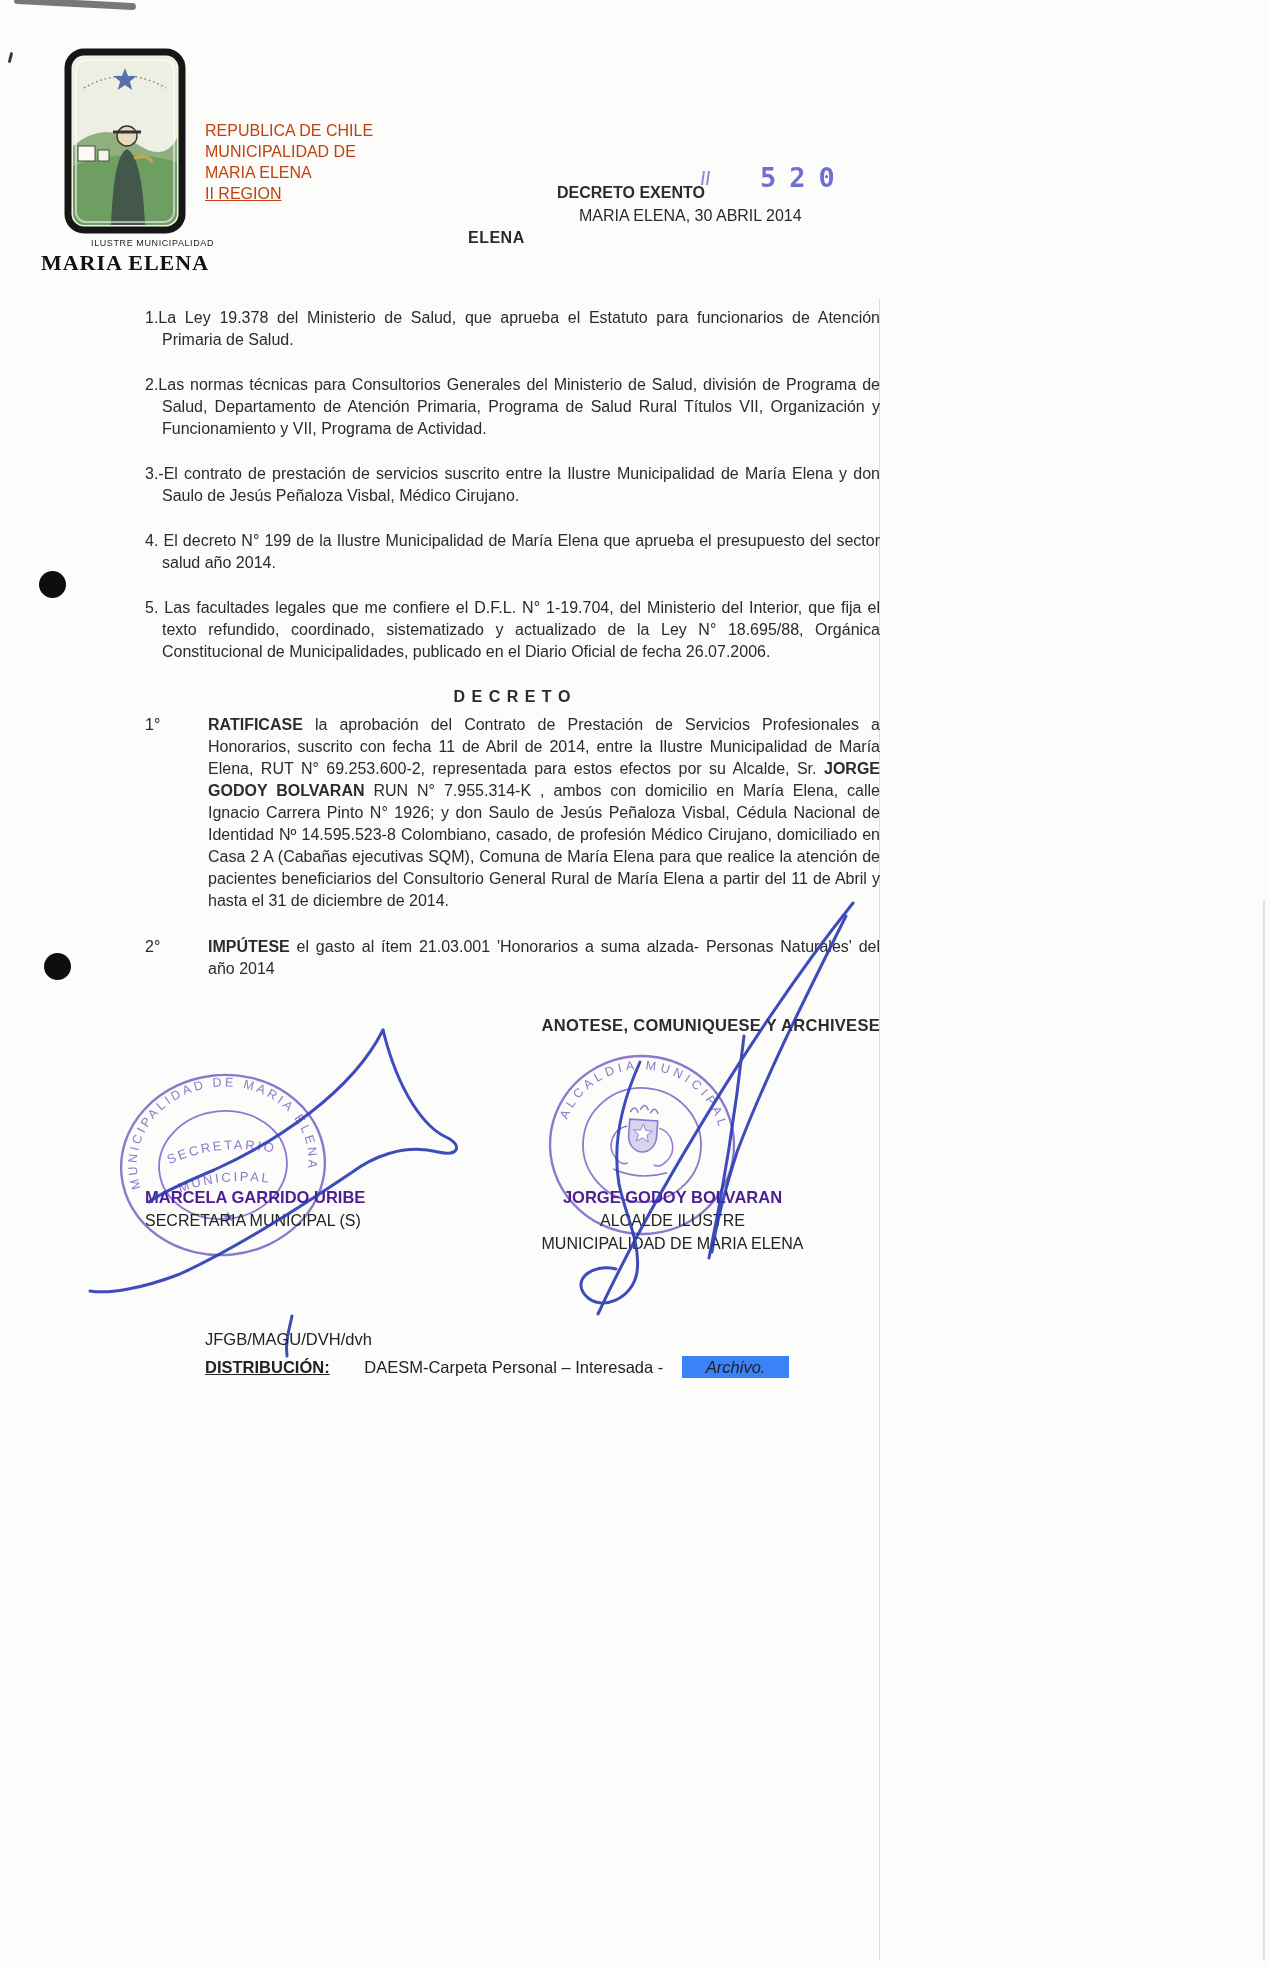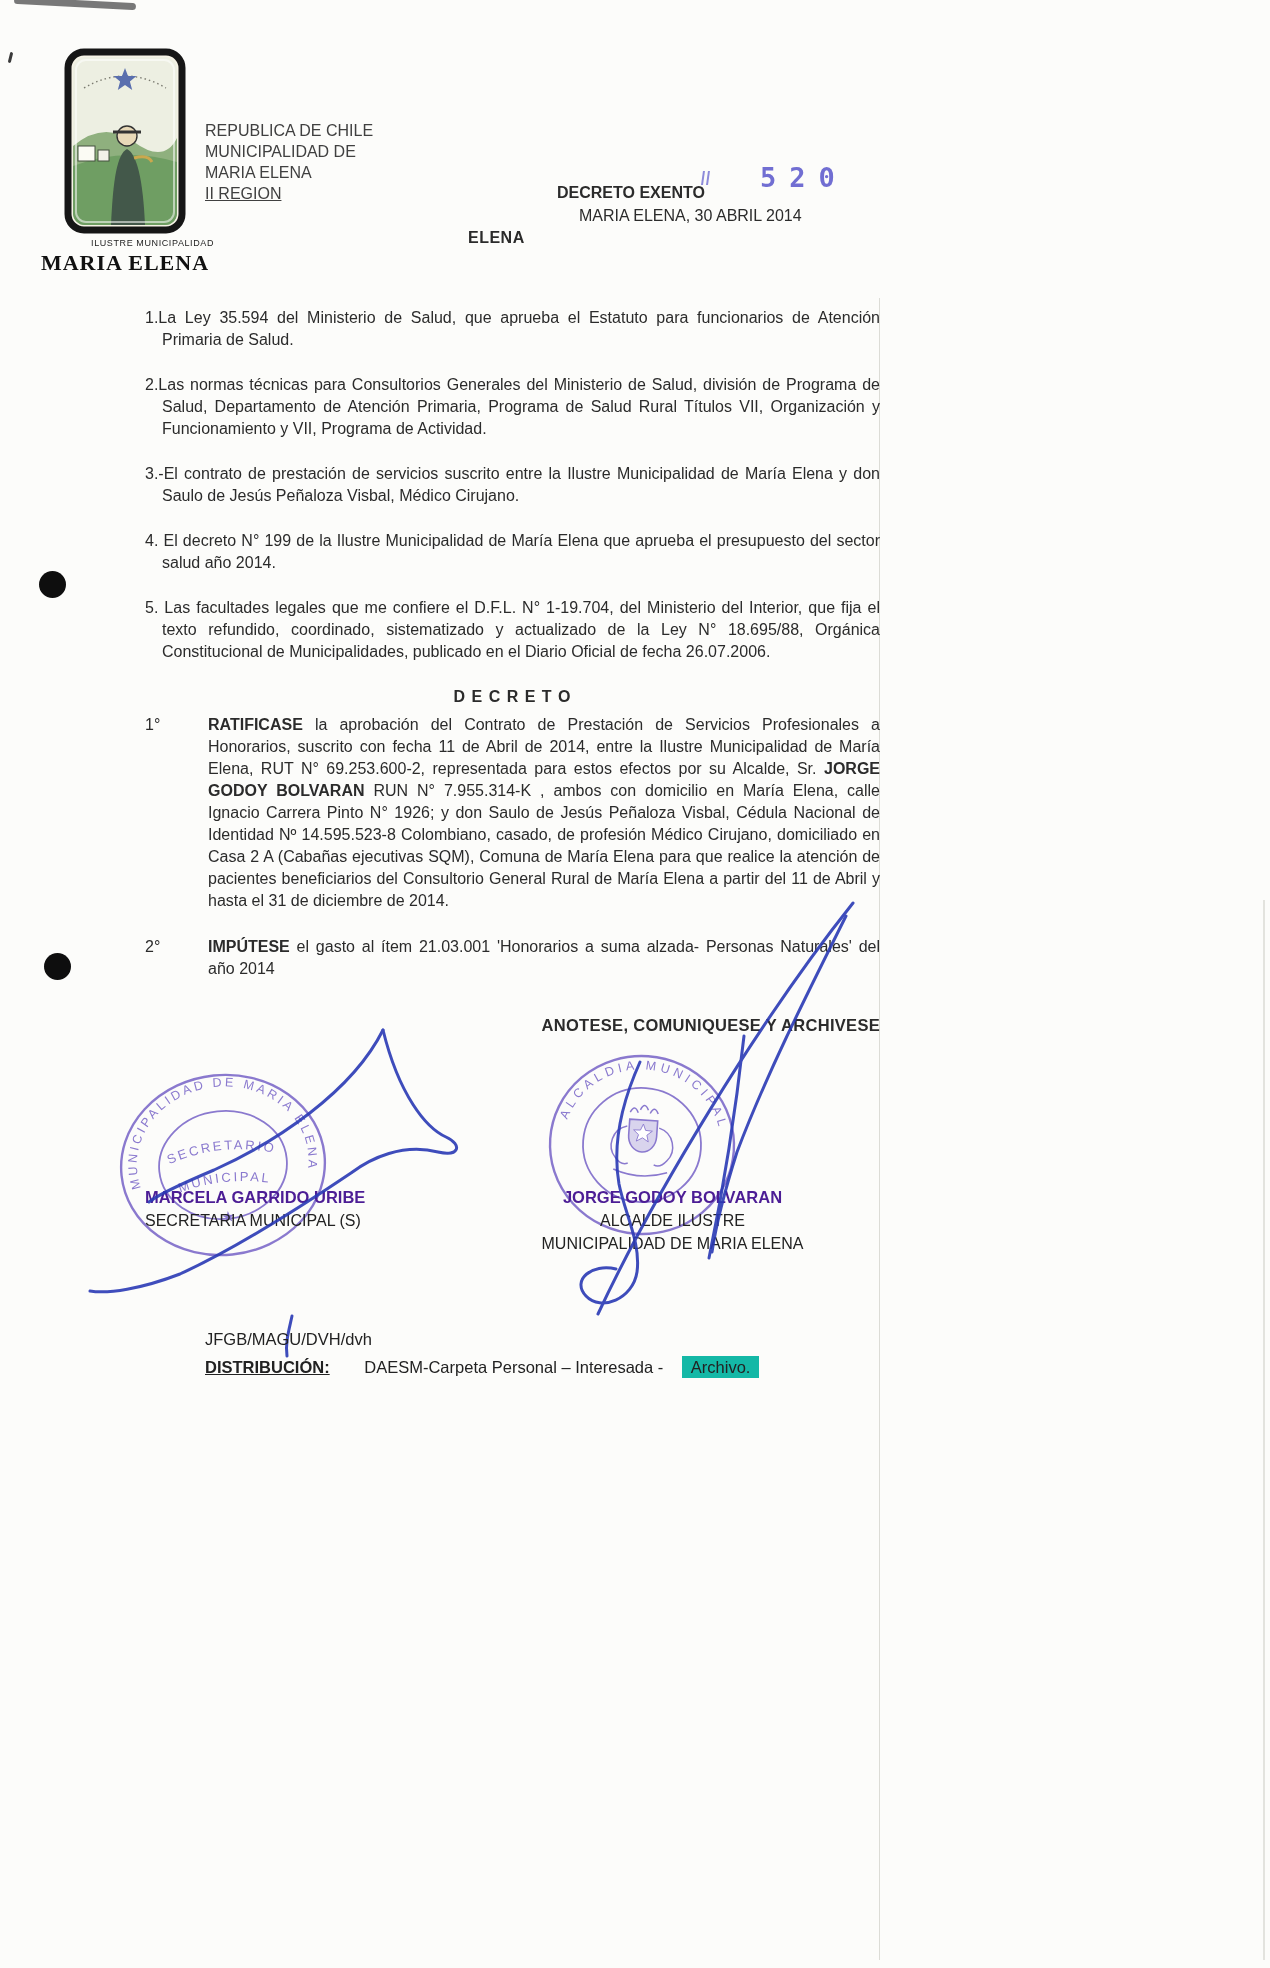--- a/index.html
+++ b/index.html
@@ -20,21 +20,21 @@
   .scanline { position:absolute; left:879px; top:298px; width:1px; height:1662px; background:#dcdcd6; }
   .edgeline { position:absolute; right:5px; top:900px; width:2px; height:1060px; background:#e3e3de; }
 
   
   .seal-svg { position:absolute; left:64px; top:48px; width:122px; height:186px; }
   .seal-caption { position:absolute; left:36px; top:238px; width:178px; text-align:center; }
   .seal-caption .small { font-size:9px; letter-spacing:.6px; color:#1d1d1d;text-align:right; }
   .seal-caption .name { font-family:"Liberation Serif", serif; font-weight:bold;
     font-size:22px; letter-spacing:1px; color:#111; margin-top:2px; }
 
-  .org-block { position:absolute; left:205px; top:120px; font-size:16px; line-height:21px; color:#404040; }
+  .org-block { position:absolute; left:205px; top:120px; font-size:16px; line-height:21px; color:#c2410c; }
   .org-block .u { text-decoration:underline; }
 
   .decree-label { position:absolute; left:557px; top:184px; font-size:16px; font-weight:bold; }
   .decree-number { position:absolute; left:702px; top:162px; color:#6663cf;
     font-family:"DejaVu Sans Mono", monospace; font-size:27px; font-weight:bold;
     letter-spacing:13px; opacity:.92; display:flex; align-items:center;gap:44px; }
   .decree-number .mark { display:inline-block; width:7px; height:14px; margin-right:7px;
     border-left:2.5px solid #6663cf; border-right:2.5px solid #6663cf; transform:skewX(-8deg); opacity:.8; }
   .place-date { position:absolute; left:579px; top:207px; font-size:16px; }
   .vistos { position:absolute; left:468px; top:229px; font-size:16px; font-weight:bold; letter-spacing:.5px; }
@@ -61,21 +61,21 @@
   .stamp-left { position:absolute; left:112px; top:1066px; width:222px; height:198px; }
   .stamp-right { position:absolute; left:543px; top:1048px; width:198px; height:194px; }
 
   .pen-overlay { position:absolute; left:0; top:0; width:1270px; height:1968px; pointer-events:none; }
 
   
   .footer { position:absolute; left:205px; top:1330px; font-size:16.5px; color:#222; }
   .dist-line { margin-top:9px; }
   .dist-label { font-weight:bold; text-decoration:underline; }
   .dist-text { margin-left:30px; }
-  .dist-hl { margin-left:14px; background:#14b8a6; padding:2px 9px; }
+  .dist-hl { margin-left:14px; background:#3b82f6; padding:2px 24px;font-style:italic; }
 </style>
 </head>
 <body>
 
 <div class="page">
 
   <div class="streak"></div>
   <div class="tick"></div>
   <div class="hole hole-1"></div>
   <div class="hole hole-2"></div>
@@ -118,21 +118,21 @@
 
   <div class="decree-label">DECRETO EXENTO</div>
   <div class="decree-number">
     <span class="mark"></span>
     <span>520</span>
   </div>
   <div class="place-date">MARIA ELENA, 30 ABRIL 2014</div>
   <div class="vistos">ELENA</div>
 
   <div class="content">
-    <div class="v-item">1.La Ley 35.594 del Ministerio de Salud, que aprueba el Estatuto para funcionarios de Atención Primaria de Salud.</div>
+    <div class="v-item">1.La Ley 19.378 del Ministerio de Salud, que aprueba el Estatuto para funcionarios de Atención Primaria de Salud.</div>
     <div class="v-item">2.Las normas técnicas para Consultorios Generales del Ministerio de Salud, división de Programa de Salud, Departamento de Atención Primaria, Programa de Salud Rural Títulos VII, Organización y Funcionamiento y VII, Programa de Actividad.</div>
     <div class="v-item">3.-El contrato de prestación de servicios suscrito entre la Ilustre Municipalidad de María Elena y don Saulo de Jesús Peñaloza Visbal, Médico Cirujano.</div>
     <div class="v-item">4.  El decreto N° 199 de la Ilustre Municipalidad de María Elena que aprueba el presupuesto del sector salud año 2014.</div>
     <div class="v-item">5.  Las facultades legales que me confiere el D.F.L. N° 1-19.704, del Ministerio del Interior, que fija el texto refundido, coordinado, sistematizado y actualizado de la Ley N° 18.695/88, Orgánica Constitucional de Municipalidades, publicado en el Diario Oficial de fecha 26.07.2006.</div>
 
     <div class="decreto-h">D E C R E T O</div>
 
     <div class="res">
       <div class="res-num">1°</div>
       <div class="res-text"><span class="b">RATIFICASE</span><span> la aprobación del Contrato de Prestación de Servicios Profesionales a Honorarios, suscrito con fecha 11 de Abril de 2014, entre la Ilustre Municipalidad de María Elena, RUT N° 69.253.600-2, representada para estos efectos por su Alcalde, Sr. </span><span class="b">JORGE GODOY BOLVARAN</span><span> RUN N° 7.955.314-K , ambos con domicilio en María Elena, calle Ignacio Carrera Pinto N° 1926; y don Saulo de Jesús Peñaloza Visbal, Cédula Nacional de Identidad Nº 14.595.523-8 Colombiano, casado, de profesión Médico Cirujano, domiciliado en Casa 2 A (Cabañas ejecutivas SQM), Comuna de María Elena para que realice la atención de pacientes beneficiarios del Consultorio General Rural de María Elena a partir del 11 de Abril y hasta el 31 de diciembre de 2014.</span></div>

